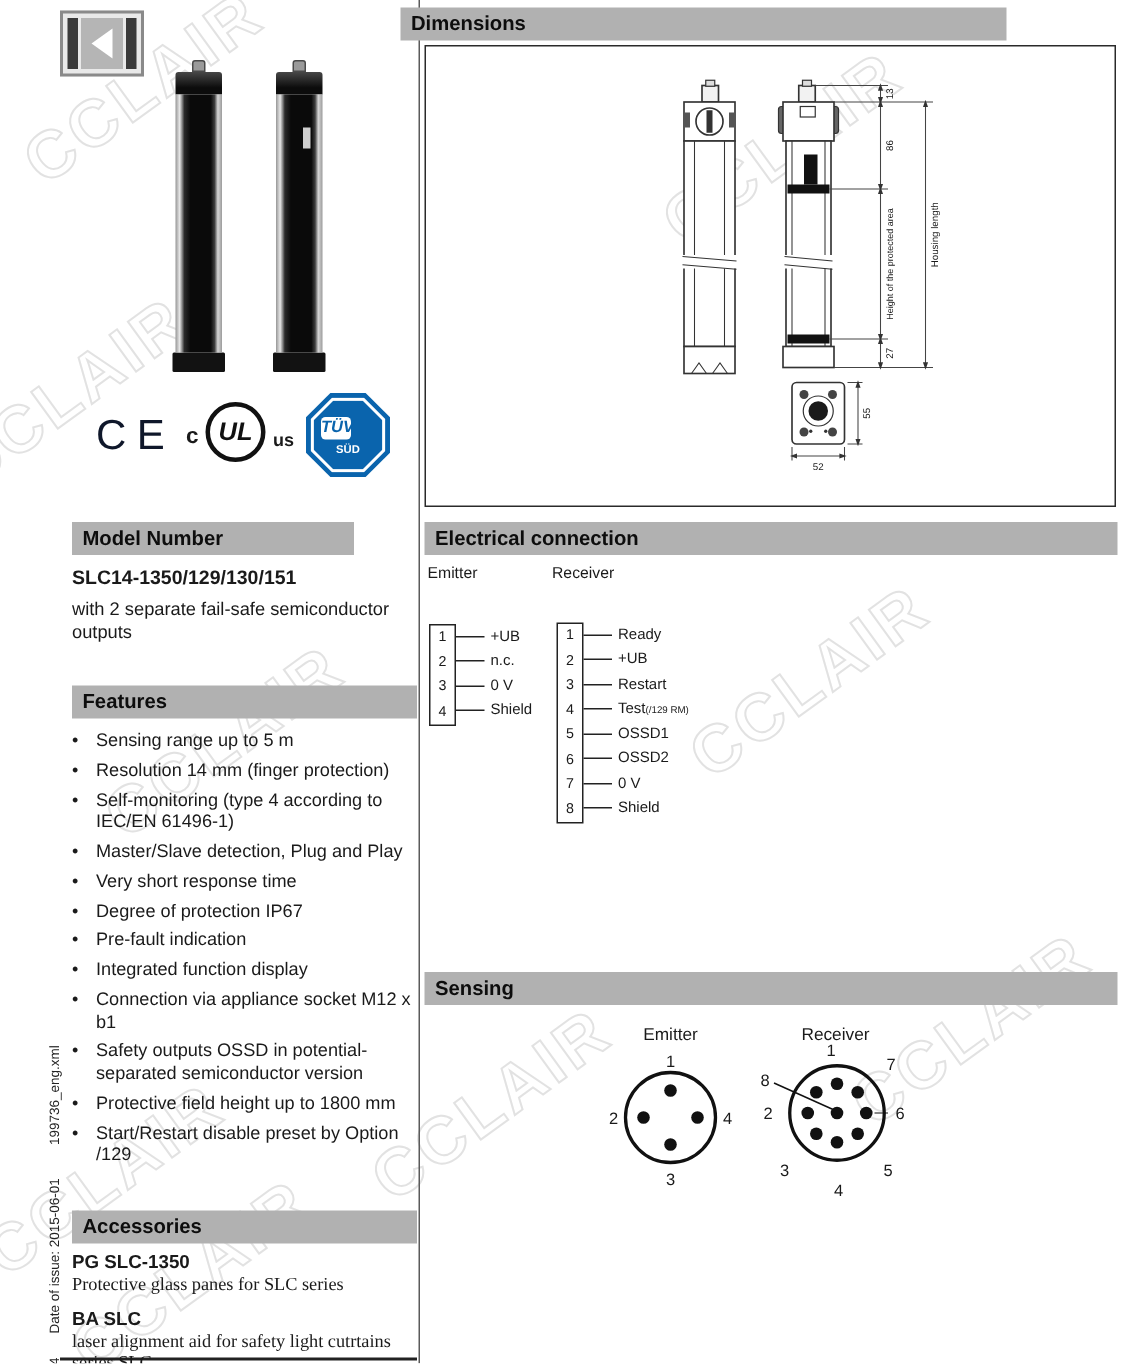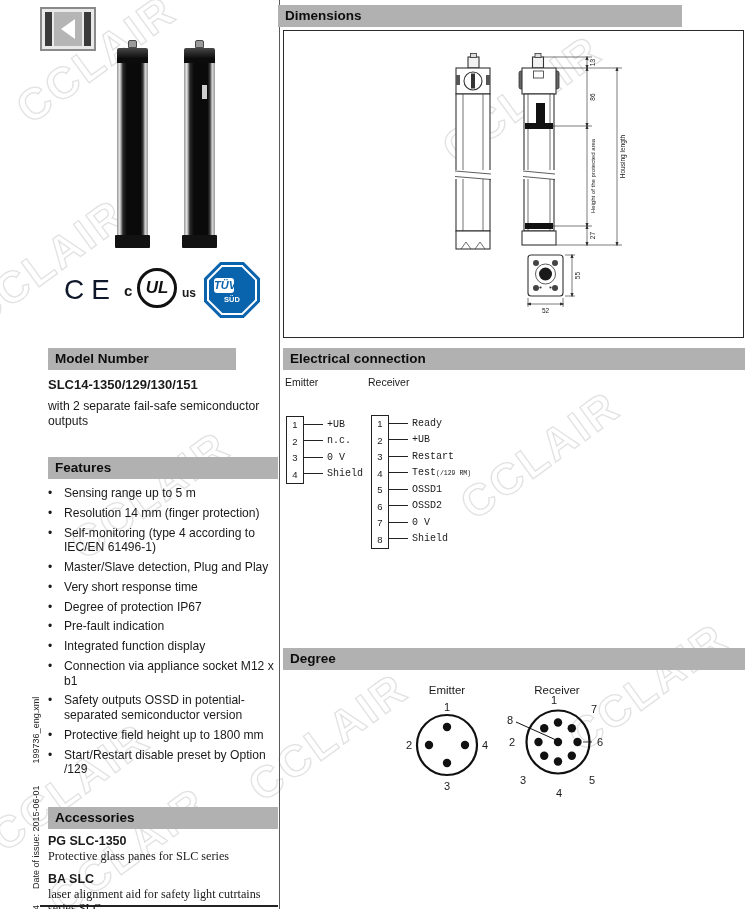--- a/index.html
+++ b/index.html
@@ -88,21 +88,21 @@
 
   
   .dim-box { position:absolute; left:283px; top:30px; width:461px; height:308px; border:1px solid #2a2a2a; box-sizing:border-box; background:transparent; z-index:2; }
   svg text { font-family:"Liberation Sans", sans-serif; fill:#1a1a1a; }
 
   
   .conn { position:absolute; display:flex; z-index:2; }
   .conn-box { border:1.3px solid #222; width:16px; box-sizing:content-box; }
   .conn-num { height:16.5px; line-height:16.5px; text-align:center; font-size:9.5px; }
   .conn-rows {}
-  .conn-row { height:16.5px; display:flex; align-items:center;font-family:Liberation Mono, monospace; }
+  .conn-row { height:16.5px; display:flex; align-items:center; }
   .conn-line { width:19px; border-top:1.3px solid #222; }
   .conn-label { font-size:10px; margin-left:4px; white-space:nowrap; }
   .conn-suffix { font-size:6.5px; }
   .elec-sublabel { position:absolute; font-size:10.5px; z-index:2; }
 
   .pin-sublabel { position:absolute; width:80px; text-align:center; font-size:11.5px; z-index:2; }
 </style>
 </head>
 <body>
 
@@ -231,21 +231,21 @@
   </div>
 
   <div class="side-note">
     <span>4</span>
     <span class="gap1"></span>
     <span>Date of issue: 2015-06-01</span>
     <span class="gap2"></span>
     <span>199736_eng.xml</span>
   </div>
 
-  <div class="bar" style="left:278px;top:5px;width:404px">Dimensions</div>
+  <div class="bar" style="left:267px;top:5px;width:404px">Dimensions</div>
   <div class="dim-box">
     <svg viewBox="0 0 459 306" width="459" height="306">
       <defs>
         <marker id="arr" viewBox="0 0 10 10" refX="7" refY="5" markerWidth="7" markerHeight="7" orient="auto-start-reverse">
           <path d="M0,1.5 L10,5 L0,8.5 z" fill="#333"></path>
         </marker>
       </defs>
 
       <g stroke="#333" fill="none" stroke-width="1.1">
         <rect x="184" y="26" width="11" height="11" fill="#f2f2f2"></rect>
@@ -397,21 +397,21 @@
           <span class="conn-line"></span>
           <span class="conn-label">0 V</span>
         </div>
       <div class="conn-row">
           <span class="conn-line"></span>
           <span class="conn-label">Shield</span>
         </div>
     </div>
   </div>
 
-  <div class="bar" style="left:283px;top:648px;width:462px">Degree</div>
+  <div class="bar" style="left:283px;top:648px;width:462px">Sensing</div>
   <div class="pin-sublabel" style="left:407px;top:684px">Emitter</div>
   <div class="pin-sublabel" style="left:517px;top:684px">Receiver</div>
 
   <svg class="abs" style="left:397px;top:698px" width="100" height="96" viewBox="0 0 100 96">
     <circle cx="50" cy="47" r="30" stroke="#111" stroke-width="2.2" fill="none"></circle>
     <circle cx="50" cy="29" r="4.2" fill="#111"></circle>
     <circle cx="32" cy="47" r="4.2" fill="#111"></circle>
     <circle cx="68" cy="47" r="4.2" fill="#111"></circle>
     <circle cx="50" cy="65" r="4.2" fill="#111"></circle>
     <text x="50" y="13" font-size="11" text-anchor="middle">1</text>

